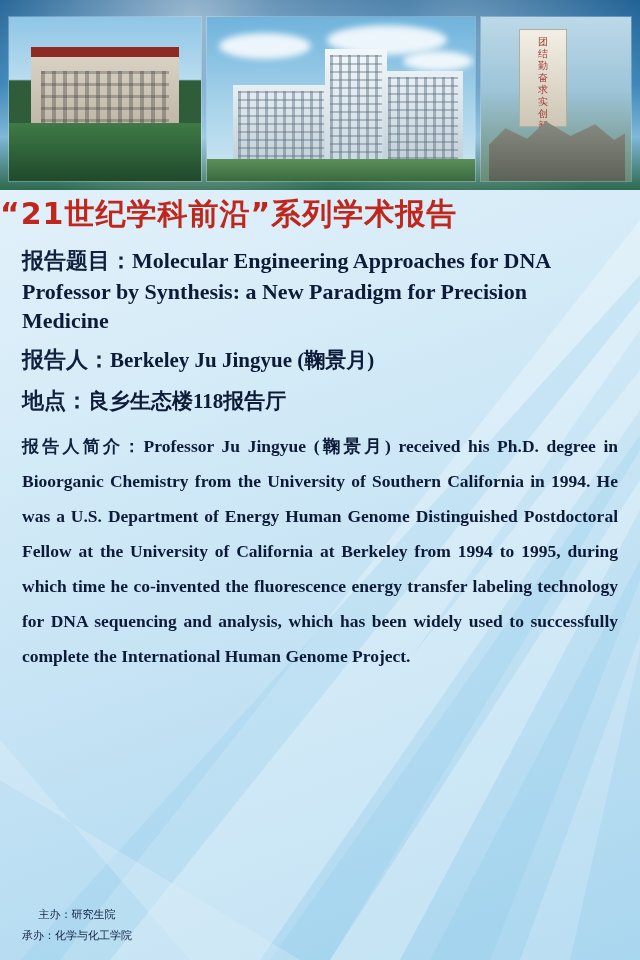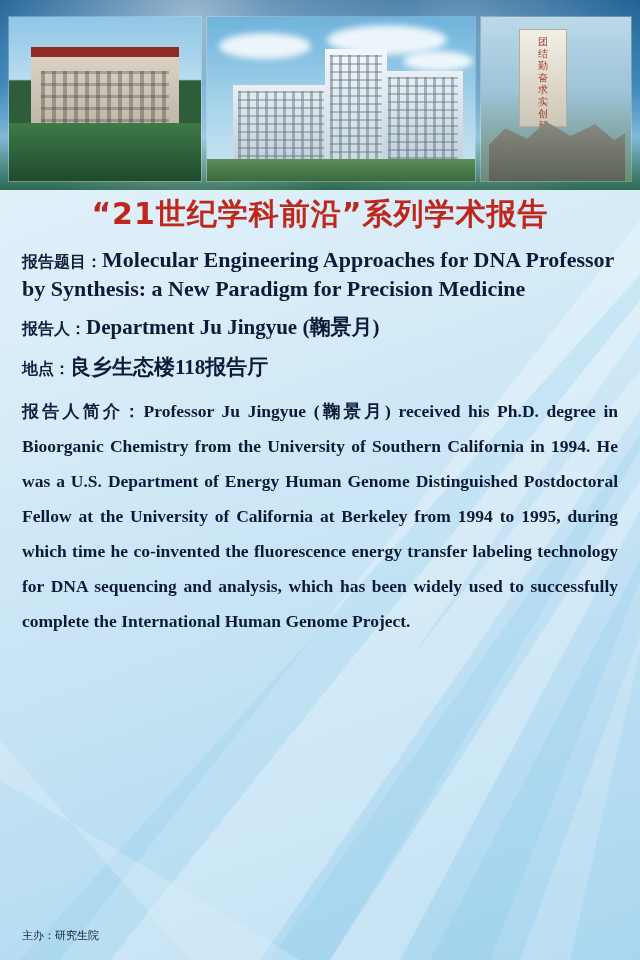--- a/index.html
+++ b/index.html
@@ -172,42 +172,41 @@
     margin-top: 4px;
     font-family: "Liberation Serif", serif;
     font-size: 11px;
     color: #15528f;
     letter-spacing: .2px;
   }
 
   
   .headline {
     position: relative;
-    text-align: center;
     font-family: "DejaVu Sans", sans-serif;
     font-size: 30px;
     font-weight: bold;
     color: #c0271c;
     margin: 4px 0 10px;
     letter-spacing: 1px;
   }
 
   
   .content {
     position: relative;
     padding: 0 22px;
     color: #111b33;
   }
   .row {
     margin-bottom: 9px;
     line-height: 1.45;
   }
   .lbl {
     font-family: "DejaVu Sans", sans-serif;
-    font-size: 16px;
+    font-size: 22px;
     font-weight: bold;
     color: #10203f;
   }
   .val {
     font-family: "Liberation Serif", serif;
     font-size: 21px;
     font-weight: bold;
     color: #0d1b38;
   }
   .title-text {
@@ -315,32 +314,33 @@
 
   <div class="headline">“21世纪学科前沿”系列学术报告</div>
 
   <div class="content">
 
     <div class="row">
       <span class="lbl">报告题目：</span><span class="title-text">Molecular Engineering Approaches for DNA Professor by Synthesis: a New Paradigm for Precision Medicine</span>
     </div>
 
     <div class="row">
-      <span class="lbl">报告人：</span><span class="val">Department Ju Jingyue (鞠景月)</span>
+      <span class="lbl">报告人：</span><span class="val">Berkeley Ju Jingyue (鞠景月)</span>
     </div>
 
 
     <div class="row">
       <span class="lbl">地点：</span><span class="val">良乡生态楼118报告厅</span>
     </div>
 
     <div class="bio">
       <span class="lbl">报告人简介：</span><span>Professor Ju Jingyue (鞠景月) received his Ph.D. degree in Bioorganic Chemistry from the University of Southern California in 1994. He was a U.S. Department of Energy Human Genome Distinguished Postdoctoral Fellow at the University of California at Berkeley from 1994 to 1995, during which time he co-invented the fluorescence energy transfer labeling technology for DNA sequencing and analysis, which has been widely used to successfully complete the International Human Genome Project.</span>
     </div>
   </div>
 
   <div class="footer">
     <div class="orgs">
       <div>主办：研究生院</div>
+      <div>承办：化学与化工学院</div>
     </div>
   </div>
 
 </div>
 
 </body></html>

